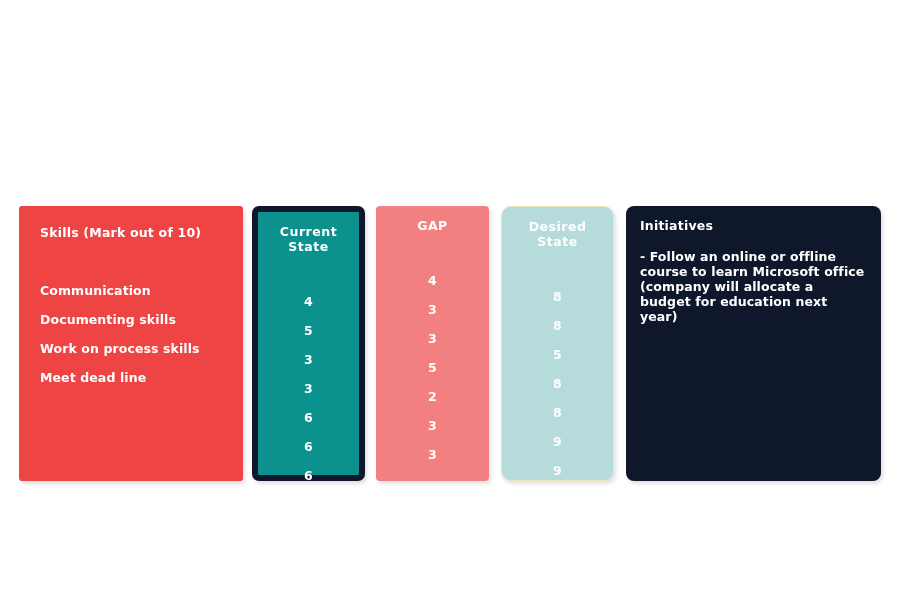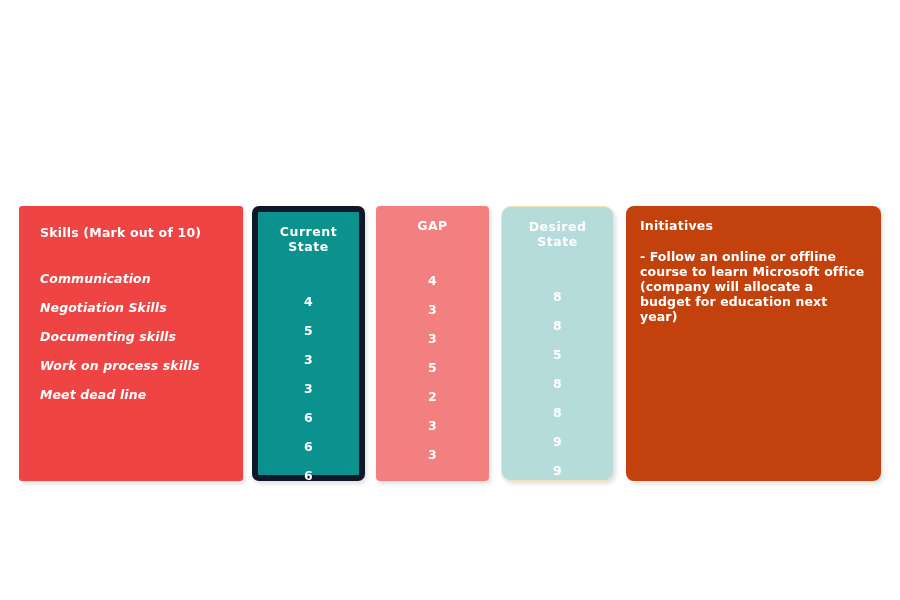--- a/index.html
+++ b/index.html
@@ -62,21 +62,21 @@
   
   .panel-desired {
     left: 501px; width: 113px;
     background: #b6dbdb;
     border: 1px solid #ede4b7;
     border-radius: 10px;
   }
   
   .panel-initiatives {
     left: 626px; width: 255px;
-    background: #c2410c;
+    background: #0f172a;
     border-radius: 8px;
     padding: 12px 14px 0 14px;
   }
 
   
   .col-header {
     width: 100%;
     text-align: center;
     color: #ffffff;
     font-size: 12.5px;
@@ -97,21 +97,21 @@
 
   .init-header {
     color: #ffffff;
     font-size: 12.5px;
     font-weight: 700;
     letter-spacing: 0.2px;
     line-height: 15px;
   }
 
   
-  .skills-rows { margin-top: 32px; font-style: italic; }
+  .skills-rows { margin-top: 44px; }
   .skill-row {
     color: #ffffff;
     font-size: 12.5px;
     font-weight: 700;
     letter-spacing: 0.1px;
     line-height: 14px;
     height: 29px;
     display: flex;
     align-items: flex-start;
   }
@@ -145,21 +145,20 @@
 </head>
 <body>
 
 <div id="canvas">
 
 
   <div class="panel panel-skills">
     <div class="skills-header">Skills (Mark out of 10)</div>
     <div class="skills-rows">
       <div class="skill-row">Communication</div>
-      <div class="skill-row">Negotiation Skills</div>
       <div class="skill-row">Documenting skills</div>
       <div class="skill-row">Work on process skills</div>
       <div class="skill-row">Meet dead line</div>
     </div>
   </div>
 
   <div class="panel panel-current">
     <div class="col-header">Current
 State</div>
     <div class="value-rows">

